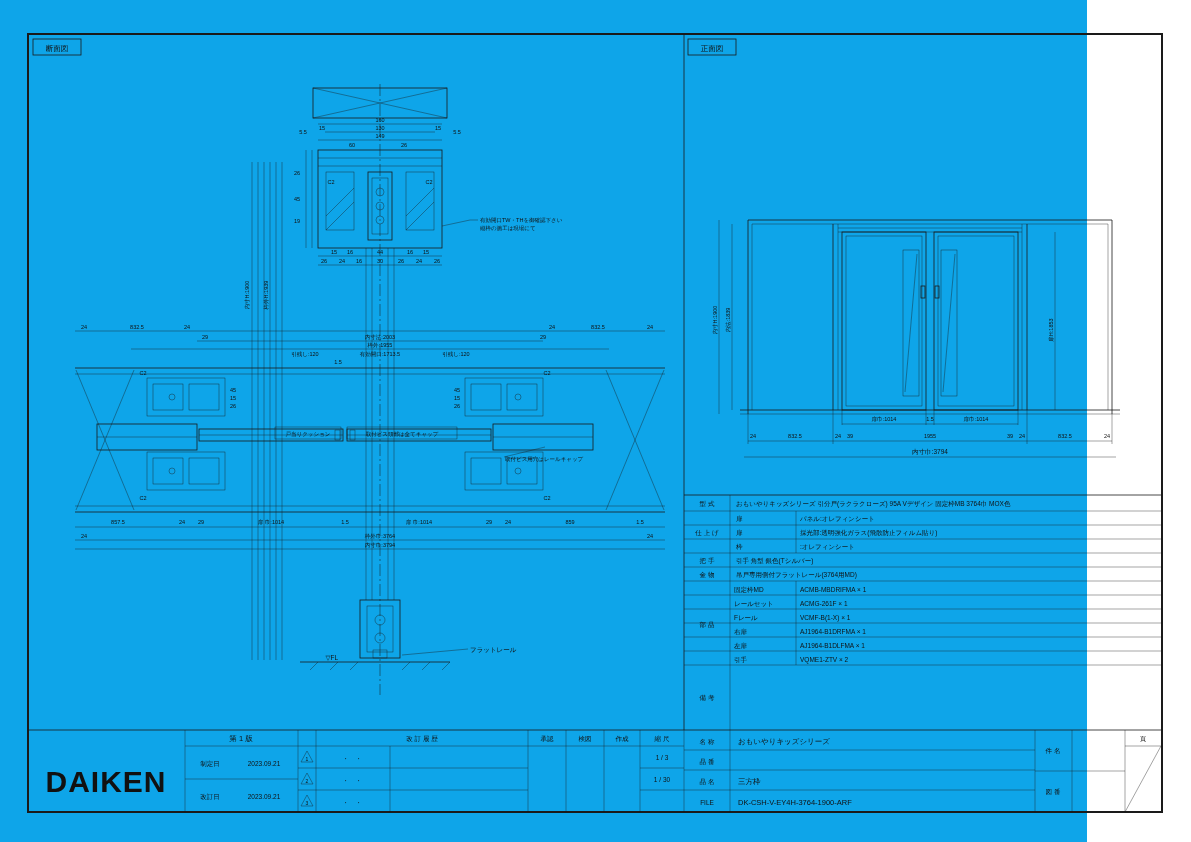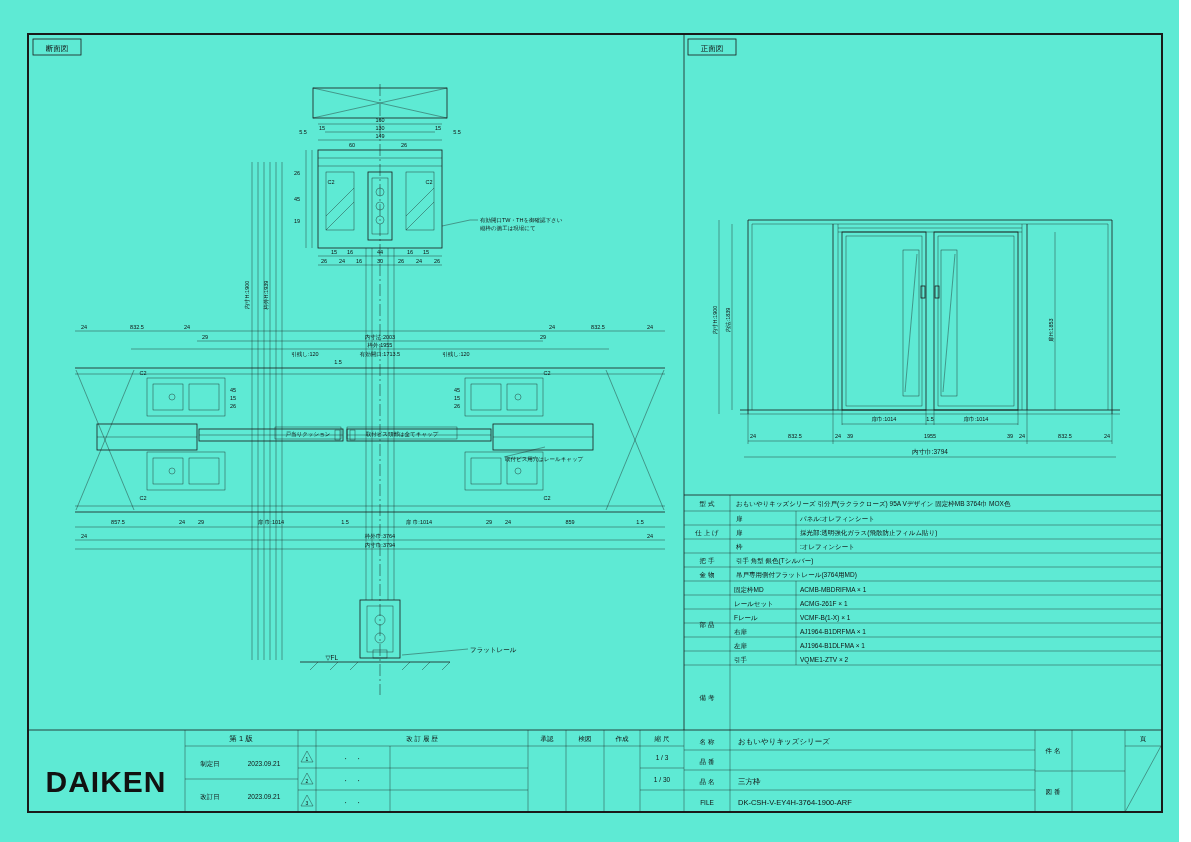--- a/index.html
+++ b/index.html
@@ -1,16 +1,16 @@
 <!DOCTYPE html>
 <html><head>
 <meta charset="utf-8">
 <style>
   html,body{margin:0;padding:0;background:#ffffff;}
-  .sheet{width:1179px;height:842px;background:#5eead4;position:relative;font-family:"Liberation Sans",sans-serif;}
+  .sheet{width:1087px;height:842px;background:#0ea5e9;position:relative;font-family:"Liberation Sans",sans-serif;}
   svg{display:block}
   .ln{stroke:#1a1a1a;stroke-width:0.8;fill:none}
   .lt{stroke:#1a1a1a;stroke-width:0.4;fill:none}
   .lk{stroke:#1a1a1a;stroke-width:2;fill:none}
   .cl{stroke:#1a1a1a;stroke-width:0.5;fill:none;stroke-dasharray:12 3 2 3}
   text{fill:#111;font-family:"Liberation Sans",sans-serif;}
   .t5{font-size:5.5px}.t6{font-size:6.5px}.t7{font-size:7.5px}
   .mid{text-anchor:middle}.end{text-anchor:end}
   .logo{font-size:30px;font-weight:bold;letter-spacing:1px;fill:#111}
 </style>

